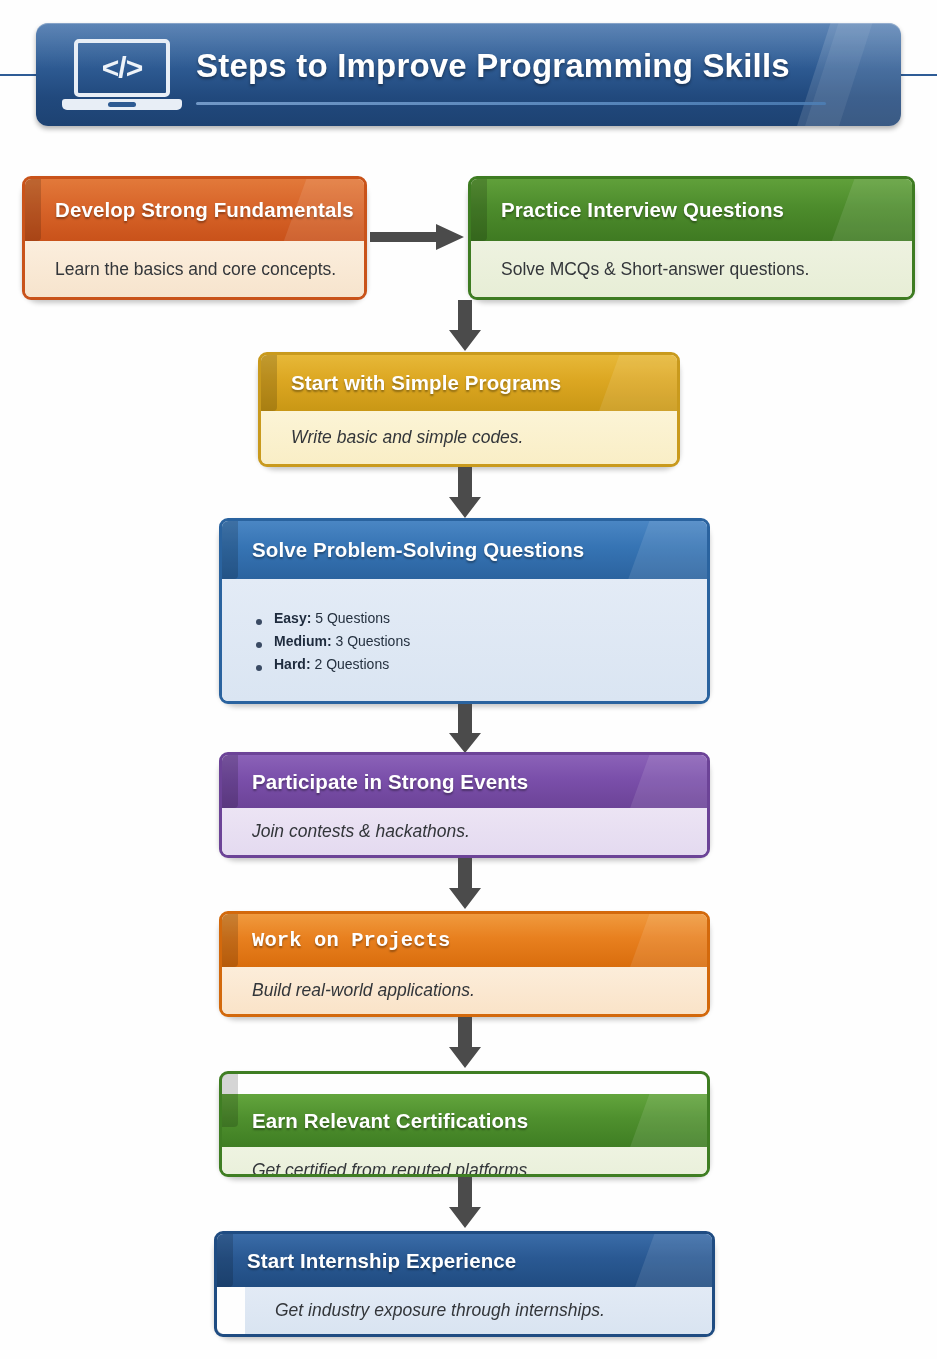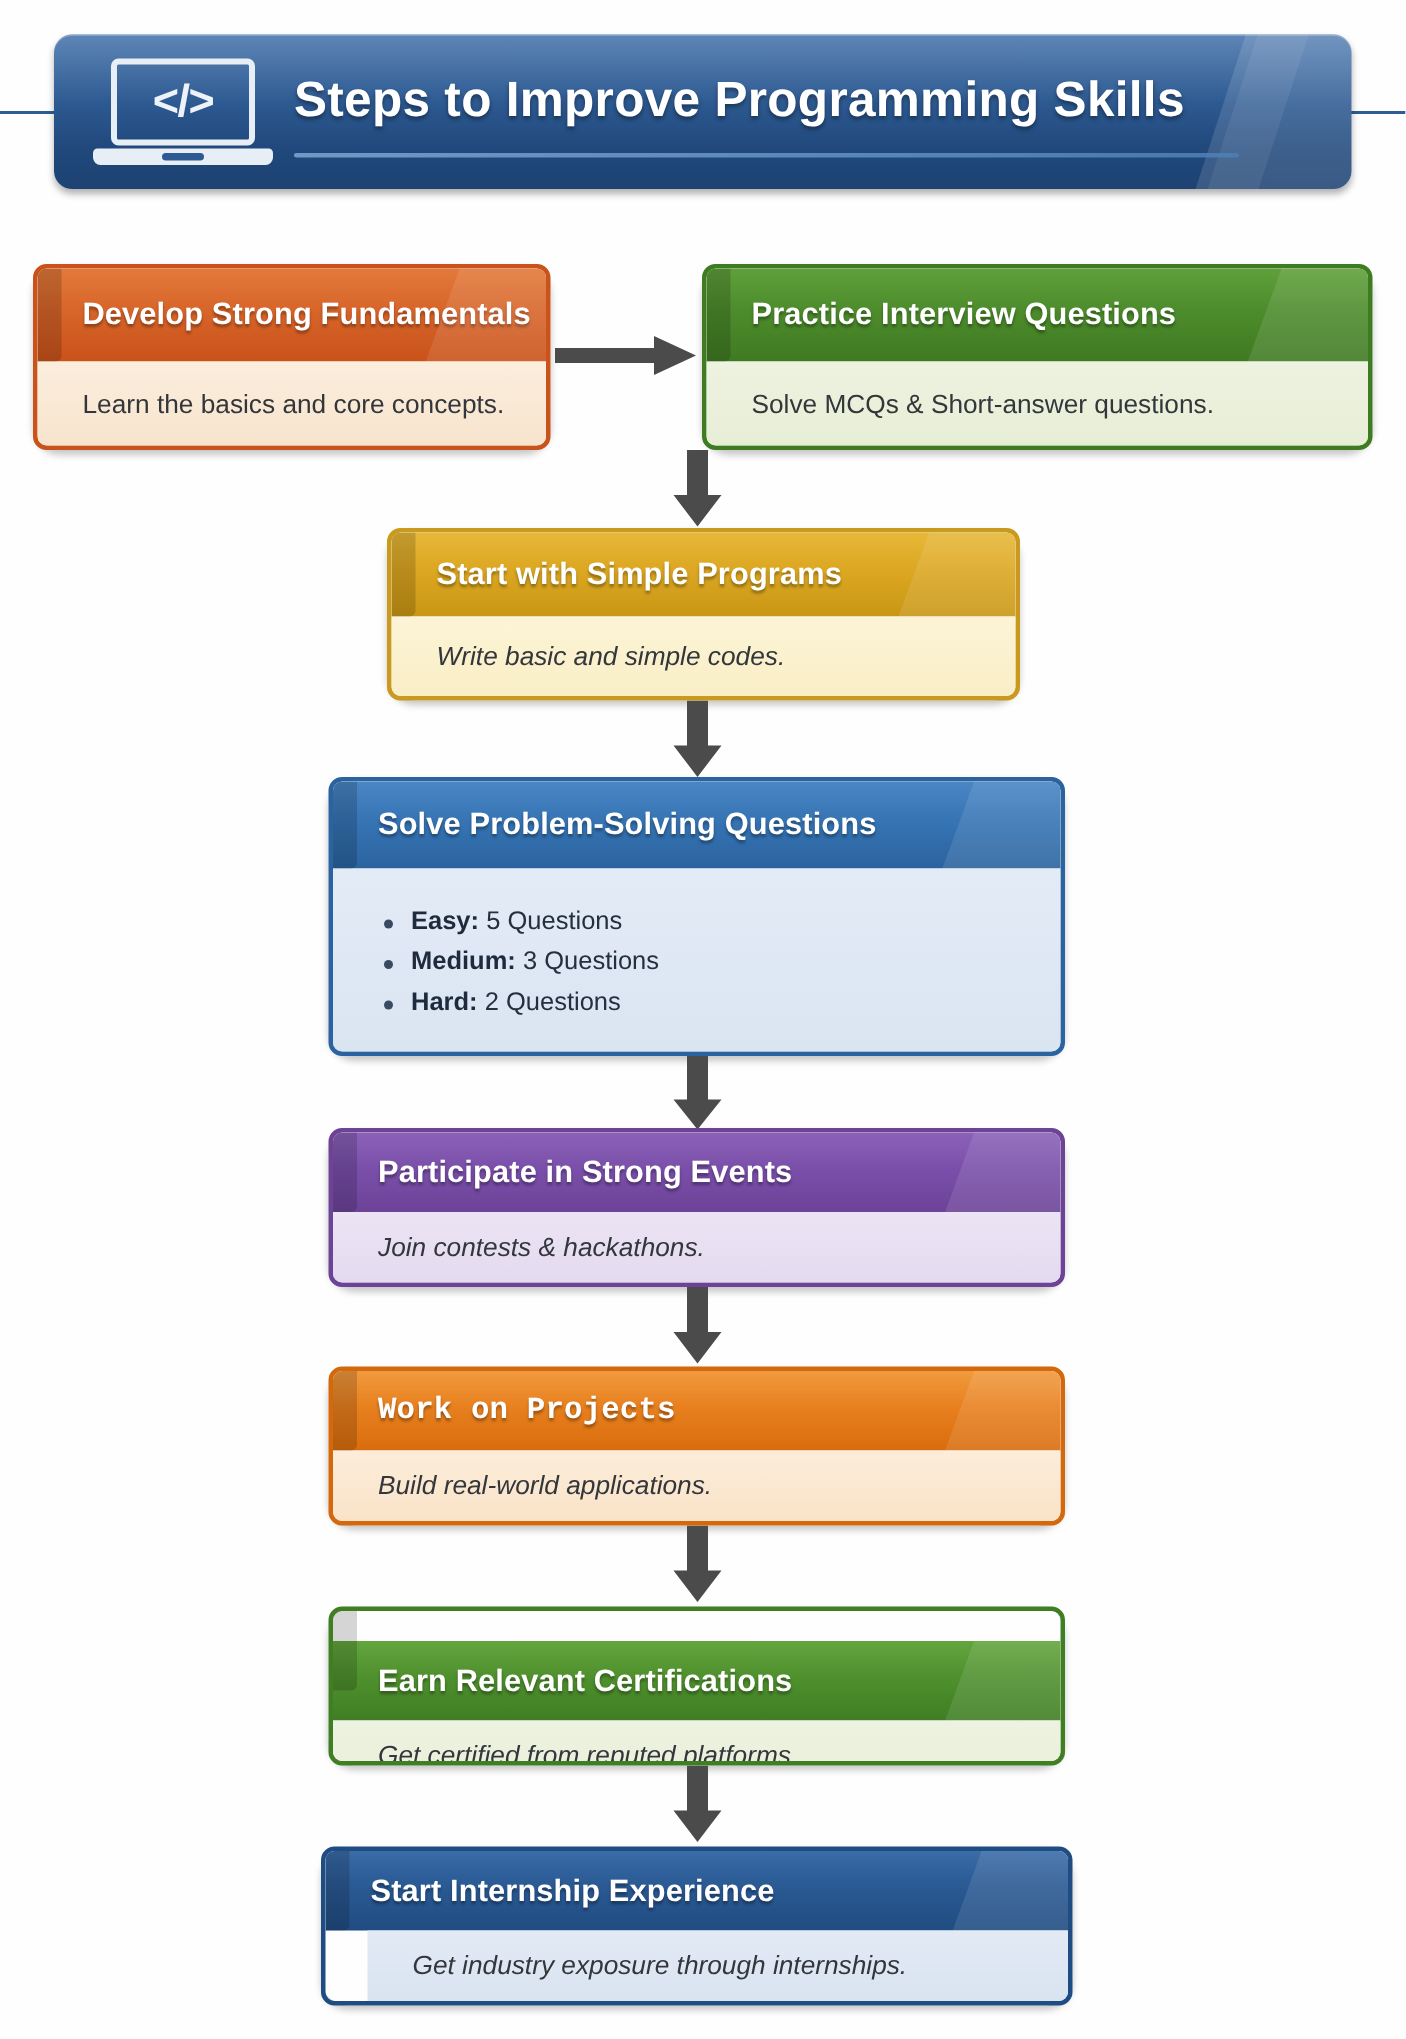--- a/index.html
+++ b/index.html
@@ -183,21 +183,21 @@
     font-size: 17.5px;
     font-style: italic;
     color: #33363a;
   }
   .card-body.upright { font-style: normal; }
 
   .bullets { list-style: none; }
   .bullets li {
     position: relative;
     font-style: normal;
-    font-size: 17px;
+    font-size: 14px;
     color: #24303f;
     padding-left: 22px;
     margin: 7px 0;
   }
   .bullets li::before {
     content: "";
     position: absolute;
     left: 4px; top: 9px;
     width: 6px; height: 6px;
     border-radius: 50%;

